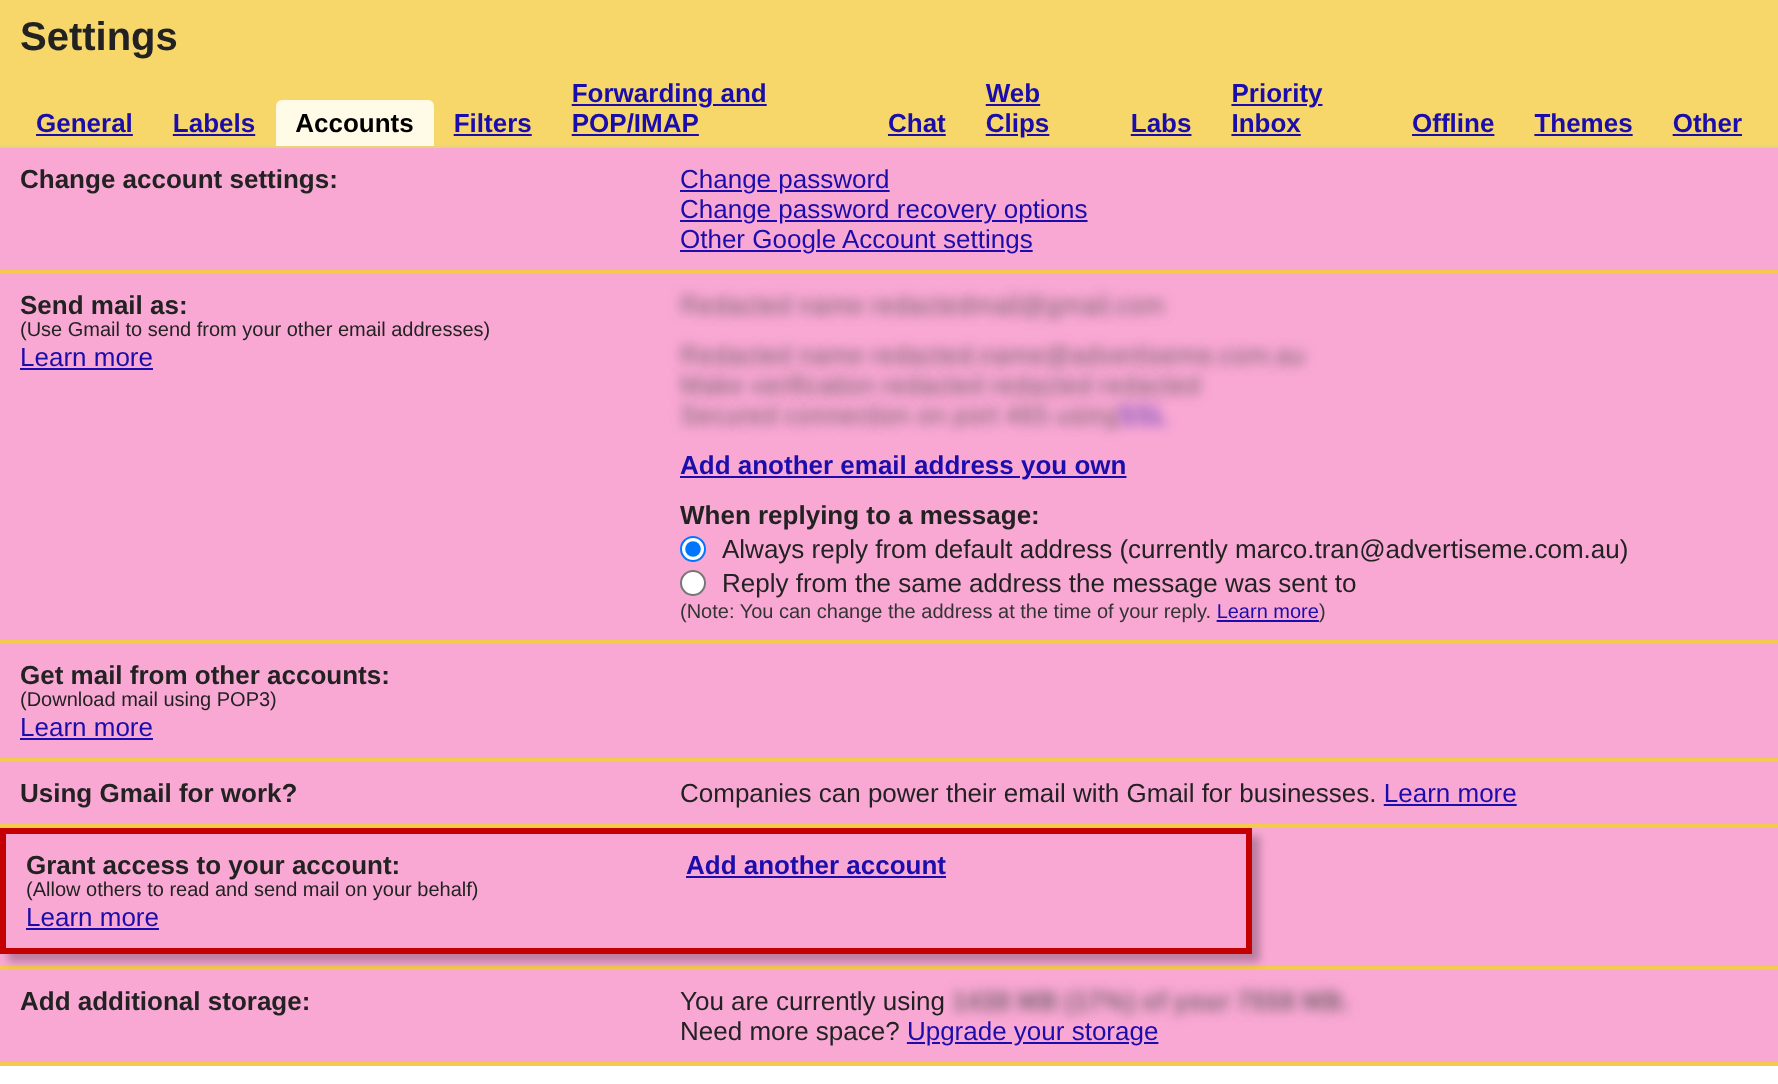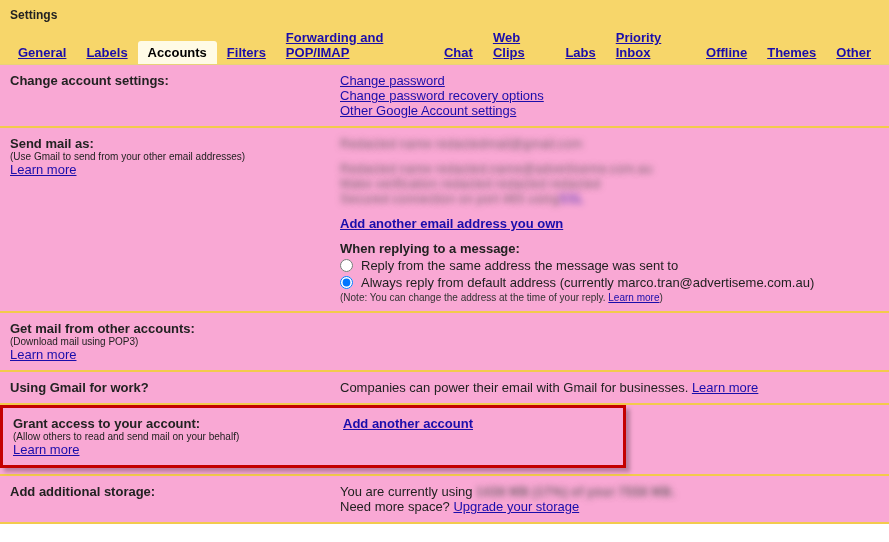--- a/index.html
+++ b/index.html
@@ -8,21 +8,21 @@
     font-size: 13px;
     background: #fff;
     color: #222;
     width: 889px;
   }
   .header-bar {
     background: #f7d66a;
     padding: 6px 8px 0 8px;
   }
   .page-title {
-    font-size: 12px;
+    font-size: 20px;
     font-weight: bold;
     padding: 2px 2px 4px 2px;
   }
   .tabs {
     display: flex;
     gap: 0;
     align-items: flex-end;
     font-size: 13px;
   }
   .tab {
@@ -151,26 +151,26 @@
       <div class="blurred">Redacted name redactedmail@gmail.com</div>
       <div class="vgap"></div>
       <div class="blurred">Redacted name redacted.name@advertiseme.com.au</div>
       <div class="blurred">Make verification redacted redacted redacted</div>
       <div><span class="blurred">Secured connection on port 465 using </span><span class="blurred blurred-link">SSL</span></div>
       <div class="vgap"></div>
       <div><a class="link-bold">Add another email address you own</a></div>
       <div class="vgap"></div>
       <div class="label-strong">When replying to a message:</div>
       <div class="radio-row">
+        <input type="radio" name="replymode" checked="" style="">
+        <span><span>Always reply from default address (currently </span><span>marco.tran@advertiseme.com.au</span><span>)</span></span>
+      </div>
+      <div class="radio-row">
         <input type="radio" name="replymode" style="">
         <span>Reply from the same address the message was sent to</span>
-      </div>
-      <div class="radio-row">
-        <input type="radio" name="replymode" checked="" style="">
-        <span><span>Always reply from default address (currently </span><span>marco.tran@advertiseme.com.au</span><span>)</span></span>
       </div>
       <div class="note">
         <span>(Note: You can change the address at the time of your reply. </span><a class="link" style="font-size:10px">Learn more</a><span>)</span>
       </div>
     </div>
   </div>
 
   <div class="section">
     <div class="left-col">
       <div class="label-strong">Get mail from other accounts:</div>

